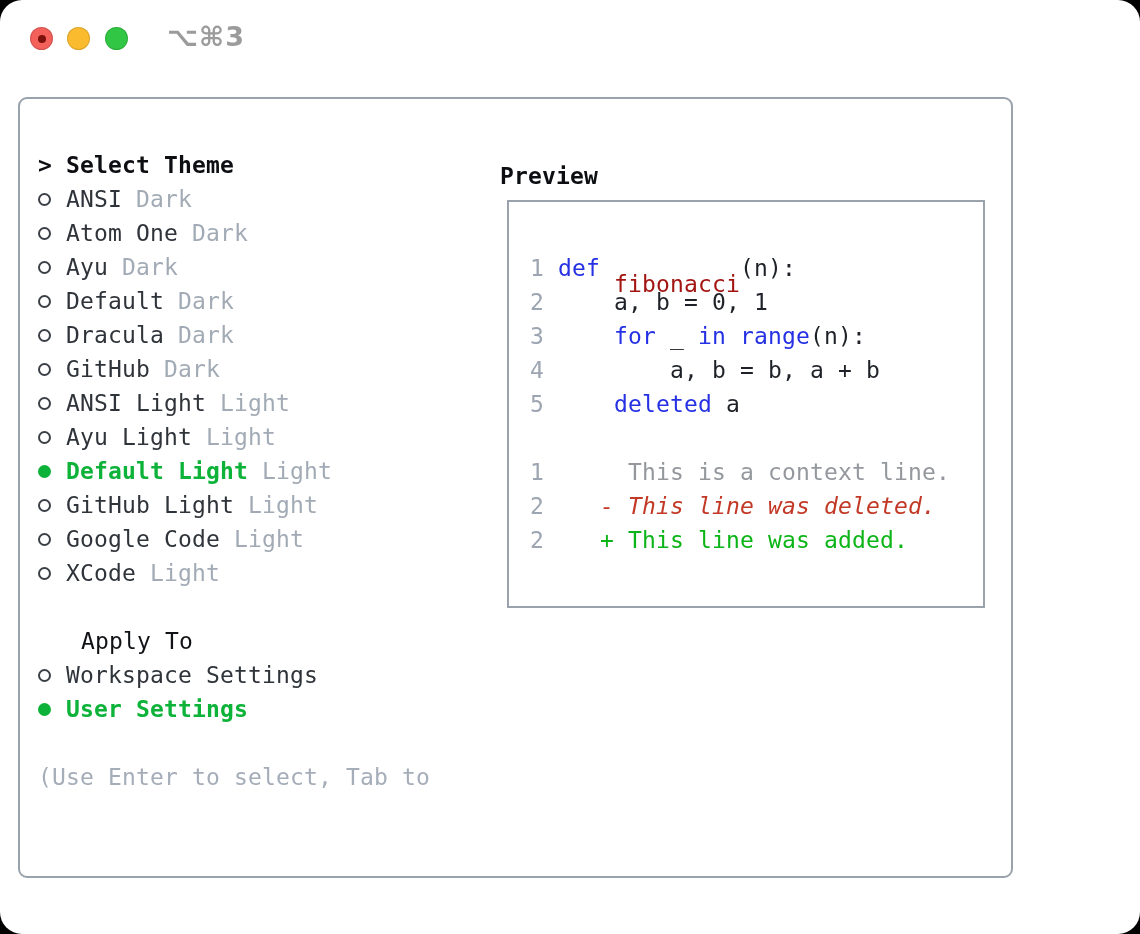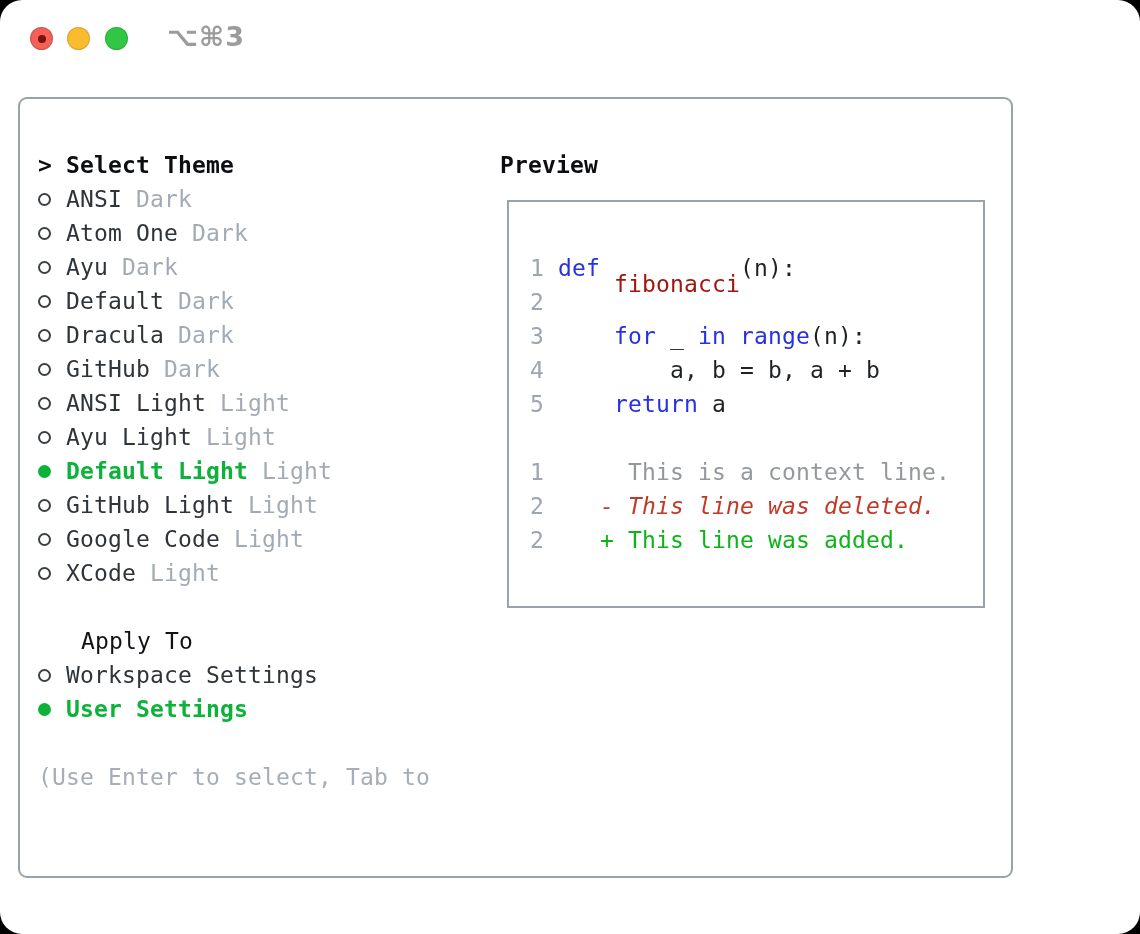--- a/index.html
+++ b/index.html
@@ -35,21 +35,21 @@
   .htext2{color:#101215;margin-left:15px;}
   .radio{width:13px;height:13px;box-sizing:border-box;border:2px solid #3a4046;border-radius:50%;}
   .radio.sel{background:var(--selected-green);border-color:var(--selected-green);}
   .name{color:#2f343a;white-space:pre;}
   .name.selname{color:var(--selected-green);font-weight:bold;}
   .tag{color:var(--tag-gray);white-space:pre;}
   .gap{height:34px;}
   .hint{font-size:23px;line-height:34px;color:#a5adb9;letter-spacing:0.15px;}
   
   .preview-title{
-    position:absolute;left:480px;top:49px;height:34px;line-height:34px;
+    position:absolute;left:480px;top:60px;height:34px;line-height:34px;
     font-size:23px;font-weight:700;color:#0c0e11;letter-spacing:0.15px;
   }
   .preview-box{
     position:absolute;left:487px;top:101px;width:478px;height:408px;
     box-sizing:border-box;border:2px solid var(--border-gray);
     padding:49px 0 0 21px;overflow:hidden;
   }
   .crow{display:flex;height:34px;line-height:34px;font-size:23px;white-space:pre;letter-spacing:0.15px;}
   .lnum{width:14px;text-align:right;margin-right:14px;color:var(--line-number-gray);}
   .c-keyword{color:var(--keyword-blue);}
@@ -103,23 +103,23 @@
         </div>
       <div class="gap"></div>
       <div class="hint">
         <div>(Use Enter to select, Tab to</div>
       </div>
     </div>
 
     <div class="preview-title">Preview</div>
     <div class="preview-box" id="preview-box">
         <div class="crow"><span class="lnum">1</span><span class="c-keyword">def </span><span class="c-function">fibonacci</span><span class="c-plain">(n):</span></div>
-        <div class="crow"><span class="lnum">2</span></div>
+        <div class="crow"><span class="lnum">2</span><span class="c-plain">    a, b = 0, 1</span></div>
         <div class="crow"><span class="lnum">3</span><span class="c-plain">    </span><span class="c-keyword">for</span><span class="c-plain"> _ </span><span class="c-keyword">in</span><span class="c-plain"> </span><span class="c-keyword">range</span><span class="c-plain">(n):</span></div>
         <div class="crow"><span class="lnum">4</span><span class="c-plain">        a, b = b, a + b</span></div>
-        <div class="crow"><span class="lnum">5</span><span class="c-plain">    </span><span class="c-keyword">return</span><span class="c-plain"> a</span></div>
+        <div class="crow"><span class="lnum">5</span><span class="c-plain">    </span><span class="c-keyword">deleted</span><span class="c-plain"> a</span></div>
         <div class="crow"><span class="lnum"></span></div>
         <div class="crow"><span class="lnum">1</span><span class="c-context">     This is a context line.</span></div>
         <div class="crow"><span class="lnum">2</span><span class="c-deleted">   - This line was deleted.</span></div>
         <div class="crow"><span class="lnum">2</span><span class="c-added">   + This line was added.</span></div>
       </div>
   </div>
 </div>
 
 </body></html>

